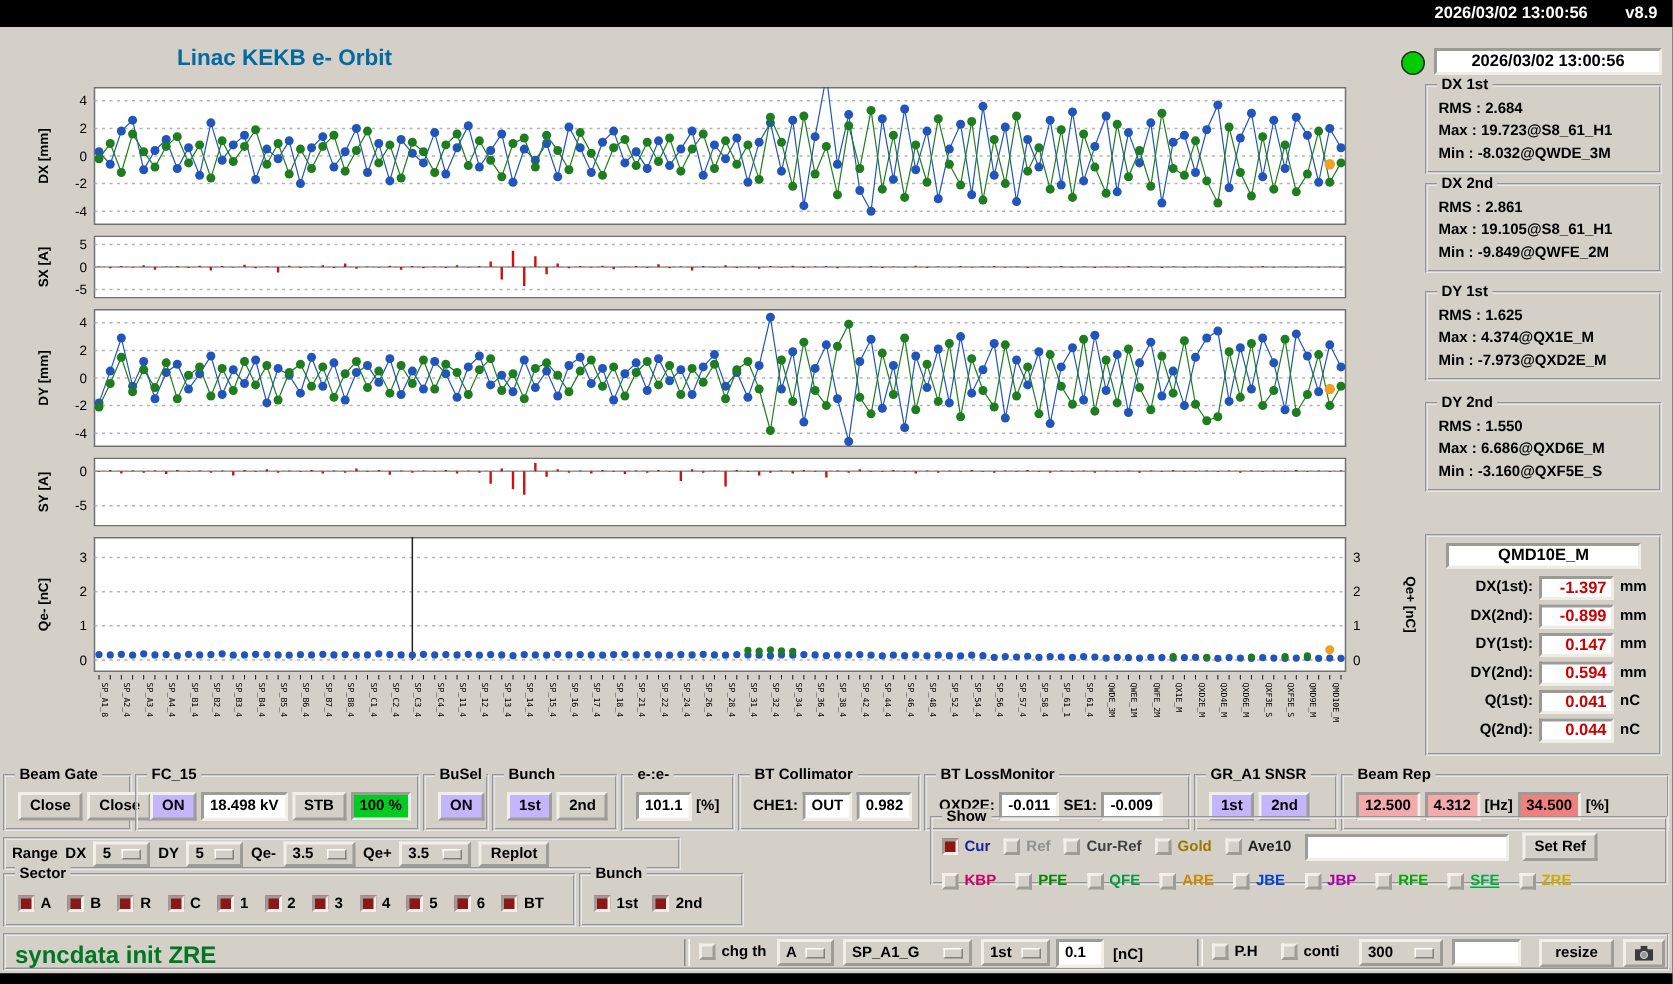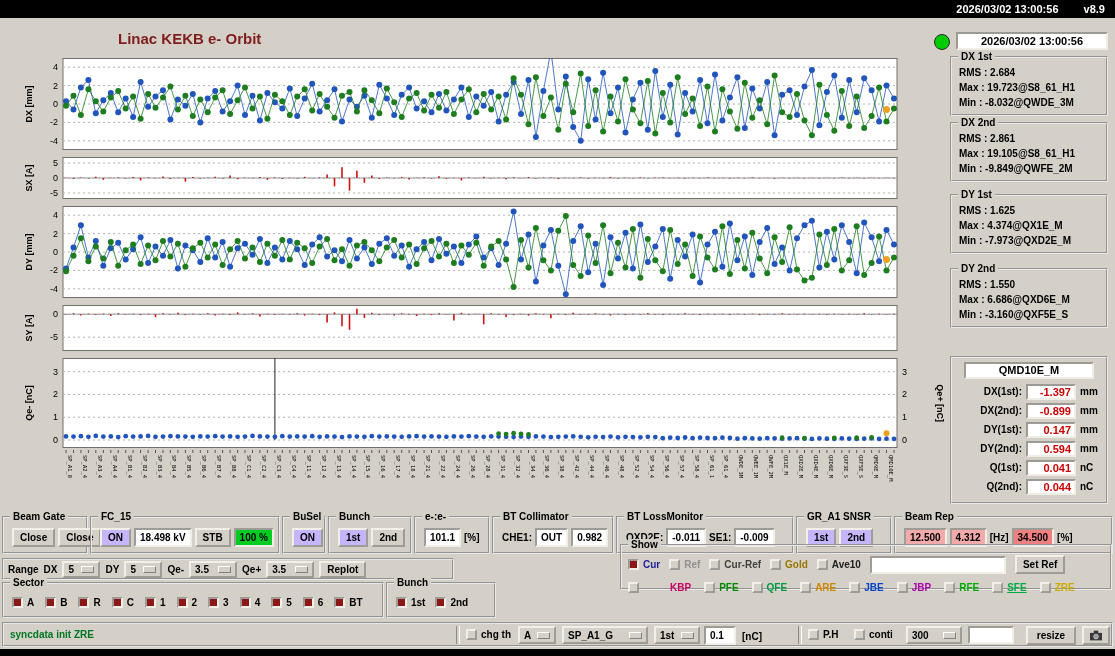--- a/index.html
+++ b/index.html
@@ -4,21 +4,21 @@
 <style>
   * { margin:0; padding:0; }
   body {
     width:1115px; height:656px; position:relative; overflow:hidden;
     background:#000; font-family:"Liberation Sans", sans-serif;
   }
   .topbar { position:absolute; top:0; left:0; width:1115px; height:18px; background:#000; color:#fff; }
   .topbar-text { position:absolute; right:10px; top:3px; font-size:11px; font-weight:bold; }
   .topbar-ver { margin-left:22px; }
   .main { position:absolute; top:18px; left:0; width:1115px; height:631px; background:#d4d0c8; }
-  .page-title { position:absolute; left:118px; top:12px; font-size:15px; font-weight:bold; color:#7f1d1d;text-align:right; }
+  .page-title { position:absolute; left:118px; top:12px; font-size:15px; font-weight:bold; color:#0369a1;text-align:right; }
   .chart { position:absolute; left:18px; width:960px; pointer-events:none; }
   
   .lamp { position:absolute; left:934px; top:16px; width:14px; height:14px; border-radius:50%; background:#00cc00; border:1px solid #2a2a2a; }
   .datebox { position:absolute; left:956px; top:14px; width:152px; height:18px; background:#fff; border:2px inset #f0ede6; font-size:11px; font-weight:bold; text-align:center; line-height:14px; box-sizing:border-box; }
   .stat-grp { position:absolute; left:950px; width:158px; height:60px; border:2px groove #e8e8e8; box-sizing:border-box; padding:7px 3px 2px 7px; }
   .grp-title { position:absolute; top:-7px; left:6px; background:#d4d0c8; padding:0 3px; font-size:10px; font-weight:bold; white-space:nowrap; }
   .stat-line { font-size:10px; font-weight:bold; line-height:15px; white-space:nowrap; }
   .qmd-grp { position:absolute; left:950px; top:338px; width:158px; height:148px; border:2px groove #e8e8e8; box-sizing:border-box; padding:4px 4px 2px 4px; }
   .qmd-title { background:#fff; border:2px inset #f0ede6; text-align:center; font-weight:bold; font-size:11px; height:17px; line-height:13px; margin:0 8px 3px 8px; box-sizing:border-box; }
   .qmd-row { display:flex; align-items:center; gap:4px; height:19px; justify-content:flex-end; padding-right:2px; }
@@ -40,21 +40,21 @@
   .cb-list { display:flex; align-items:center; }
   .cb-item { display:inline-flex; gap:4px; align-items:center; font-size:10px; font-weight:bold; }
   .cb { width:11px; height:11px; border:2px outset #f2efe8; background:#d4d0c8; display:inline-block; box-sizing:border-box; }
   .cb.checked { border-style:inset; background:#8b1717; }
   .range-box { position:absolute; left:2px; top:540px; width:452px; height:22px; border:2px groove #e8e8e8; display:flex; align-items:center; gap:5px; padding:0 4px; box-sizing:border-box; }
   .range-box .btn, .range-box .optmenu { height:17px; }
   .show-grp { position:absolute; left:620px; top:526px; width:492px; height:46px; border:2px groove #e8e8e8; box-sizing:border-box; padding:7px 6px 2px 6px; }
   .show-row { display:flex; align-items:center; gap:9px; height:23px; }
   .statusbar { position:absolute; left:2px; top:604px; width:1111px; height:25px; border:2px groove #e8e8e8; box-sizing:border-box; }
   .sb-item { position:absolute; top:2px; }
-  .status-msg { position:absolute; left:6px; top:5px; font-size:10px; font-weight:bold; color:#007722; }
+  .status-msg { position:absolute; left:6px; top:5px; font-size:16px; font-weight:bold; color:#007722; }
   .vsep { position:absolute; top:2px; width:2px; height:18px; border-left:1px solid #8a8a8a; border-right:1px solid #fff; }
   .bottombar { position:absolute; bottom:0; left:0; width:1115px; height:7px; background:#000; }
 </style>
 </head>
 <body>
 
 <div class="topbar">
   <span class="topbar-text">
     <span>2026/03/02 13:00:56</span>
     <span class="topbar-ver">v8.9</span>
@@ -1292,21 +1292,21 @@
             <span class="cb-label" style="color: rgb(32, 32, 32);">Ave10</span>
           </span>
         </span>
       <input class="tinput" style="width: 136px;" value="">
       <span class="btn">Set Ref</span>
     </div>
     <div class="show-row" style="gap:13px">
       <span class="cb-list" style="gap:13px">
           <span class="cb-item">
             <span class="cb"></span>
-            <span class="cb-label" style="color: rgb(204, 0, 102); margin-left: 27px;">KBP</span>
+            <span class="cb-label" style="color: rgb(204, 0, 102);">KBP</span>
           </span>
           <span class="cb-item">
             <span class="cb"></span>
             <span class="cb-label" style="color: rgb(0, 136, 0);">PFE</span>
           </span>
           <span class="cb-item">
             <span class="cb"></span>
             <span class="cb-label" style="color: rgb(0, 153, 68);">QFE</span>
           </span>
           <span class="cb-item">

